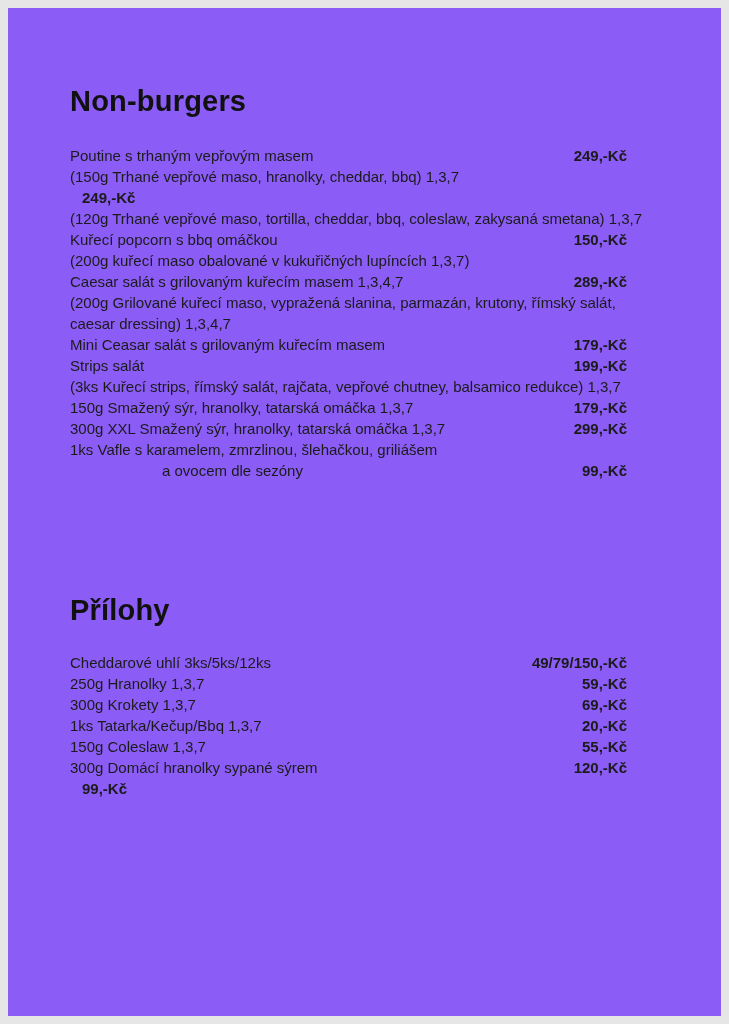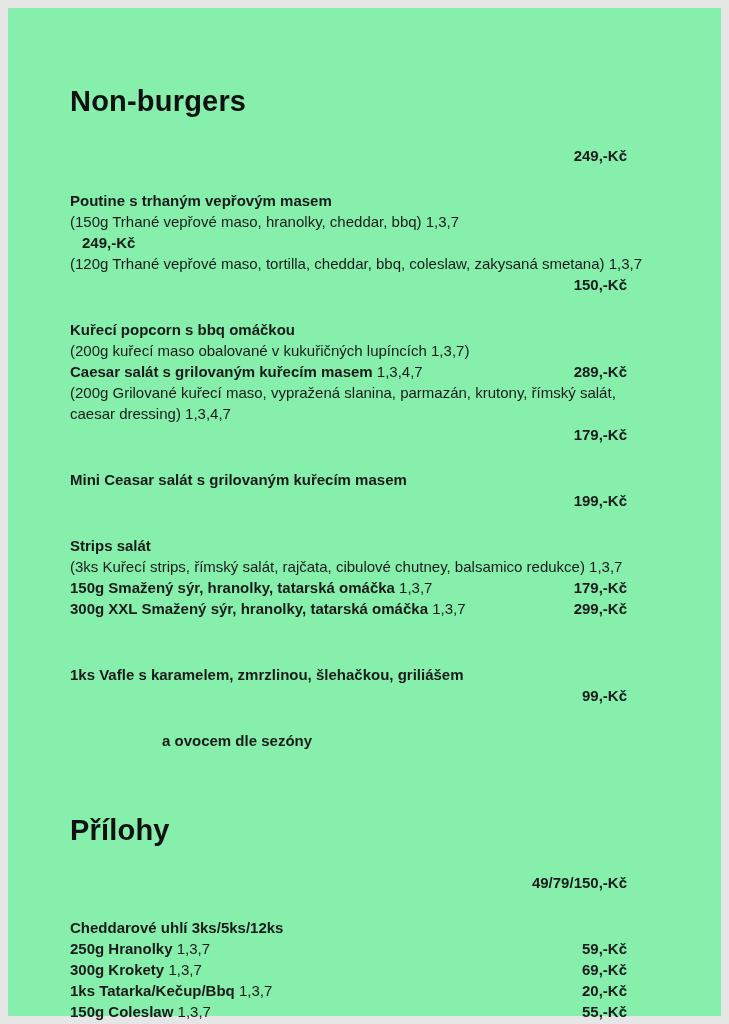--- a/index.html
+++ b/index.html
@@ -5,42 +5,42 @@
   * { margin:0; padding:0; box-sizing:border-box; }
   html, body { background:#e6e6e6; }
   body {
     width:729px; height:1024px;
     position:relative; overflow:hidden;
     font-family:"Liberation Sans","DejaVu Sans",sans-serif;
   }
   .page {
     position:absolute; left:8px; top:8px;
     width:713px; height:1008px;
-    background:#86efac;
+    background:#8b5cf6;
   }
   .content {
     padding:0 64px 0 62px;
     color:#1b1b1b;
     font-size:15px;
     line-height:21px;
   }
   .section-title {
     font-size:29px;
     line-height:34px;
     font-weight:bold;
     color:#111111;
     letter-spacing:0.2px;
   }
   .sec1 .section-title { margin-top:76px; }
   .sec1 .items { margin-top:27px; }
-  .sec2 .section-title { margin-top:62px; }
+  .sec2 .section-title { margin-top:112px; }
   .sec2 .items { margin-top:25px; }
   .row { display:flex; justify-content:space-between; }
   .nmline { min-width:0; }
-  .nm { font-weight:bold;margin-top:45px; }
+  .nm { font-weight:normal; }
   .sfx { font-weight:normal; }
   .sfx.gap { margin-left:38px; }
   .price {
     font-weight:bold;
     white-space:nowrap;
     padding-right:30px;
     margin-left:12px;
   }
   .desc { font-weight:normal; }
   .indent2 { padding-left:92px; }
@@ -91,21 +91,21 @@
             <span class="nm">Mini Ceasar salát s grilovaným kuřecím masem</span>
             <span class="price">179,-Kč</span>
           </div>
         </div>
 
         <div class="item">
           <div class="row">
             <span class="nm">Strips salát</span>
             <span class="price">199,-Kč</span>
           </div>
-          <div class="desc">(3ks Kuřecí strips, římský salát, rajčata, cibulové chutney, balsamico redukce) 1,3,7</div>
+          <div class="desc">(3ks Kuřecí strips, římský salát, rajčata, vepřové chutney, balsamico redukce) 1,3,7</div>
         </div>
 
         <div class="item">
           <div class="row">
             <span class="nmline"><span class="nm">150g Smažený sýr, hranolky, tatarská omáčka</span><span class="sfx"> 1,3,7</span></span>
             <span class="price">179,-Kč</span>
           </div>
         </div>
 
         <div class="item">

